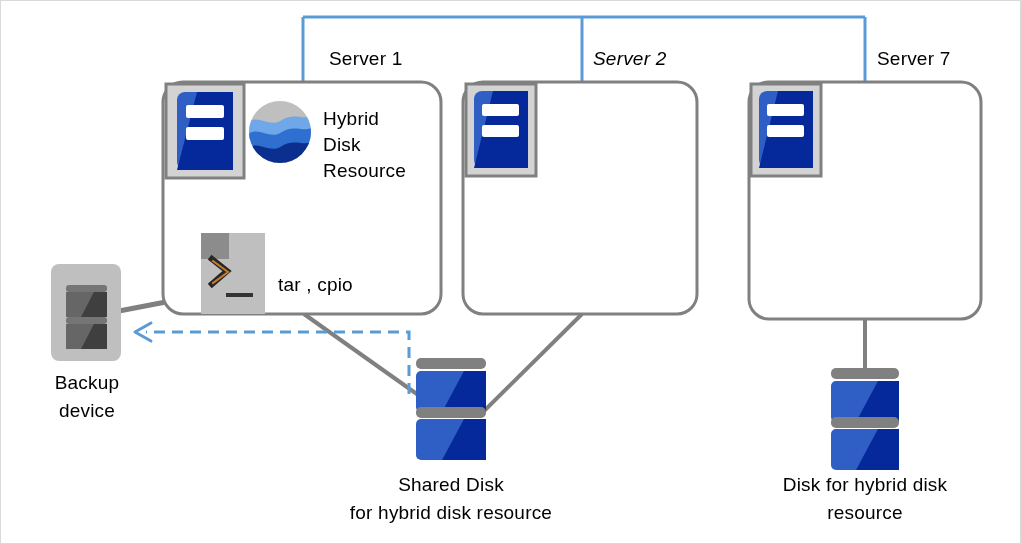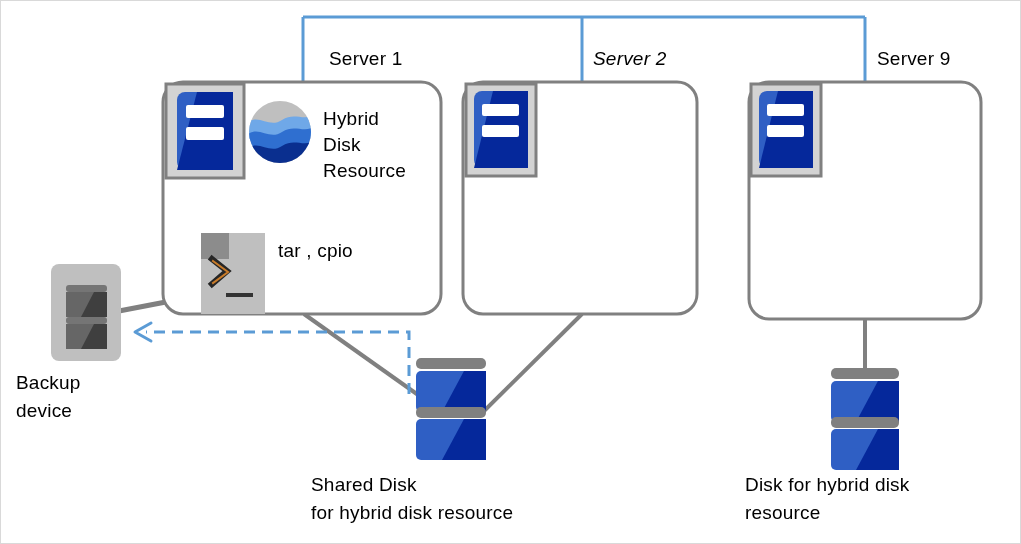--- a/index.html
+++ b/index.html
@@ -28,20 +28,21 @@
   }
   .label {
     position: absolute;
     color: #000000;
     font-size: 19px;
     line-height: 25px;
     white-space: pre;
     letter-spacing: 0.2px;
   }
   .label.center {
+    text-align: center;
     white-space: pre-line;
   }
   .srv-label { font-size: 19px; }
   .multiline { white-space: pre-line; }
 </style>
 </head>
 <body>
 
 <div id="canvas">
 
@@ -166,27 +167,27 @@
       <rect x="830" y="428" width="68" height="41" rx="5" fill="#2f5fc4"></rect>
       <path d="M877 428 H898 V469 H855 Z" fill="#05289b"></path>
     </g>
 
   </svg>
 
   <div class="label srv-label" style="left:328px; top:45px;">Server 1</div>
 
   <div class="label srv-label" style="left:592px; top:45px;font-style:italic;">Server 2</div>
 
-  <div class="label srv-label" style="left:876px; top:45px;">Server 9</div>
+  <div class="label srv-label" style="left:876px; top:45px;">Server 7</div>
 
   <div class="label multiline" style="left:322px; top:105px; line-height:26px;">Hybrid
 Disk
 Resource</div>
 
-  <div class="label" style="left:277px; top:237px;">tar , cpio</div>
+  <div class="label" style="left:277px; top:271px;">tar , cpio</div>
 
   <div class="label center multiline" style="left:15px; top:368px; width:142px; line-height:28px;">Backup
 device</div>
 
   <div class="label center multiline" style="left:310px; top:470px; width:280px; line-height:28px;">Shared Disk
 for hybrid disk resource</div>
 
   <div class="label center multiline" style="left:744px; top:470px; width:240px; line-height:28px;">Disk for hybrid disk
 resource</div>
 

